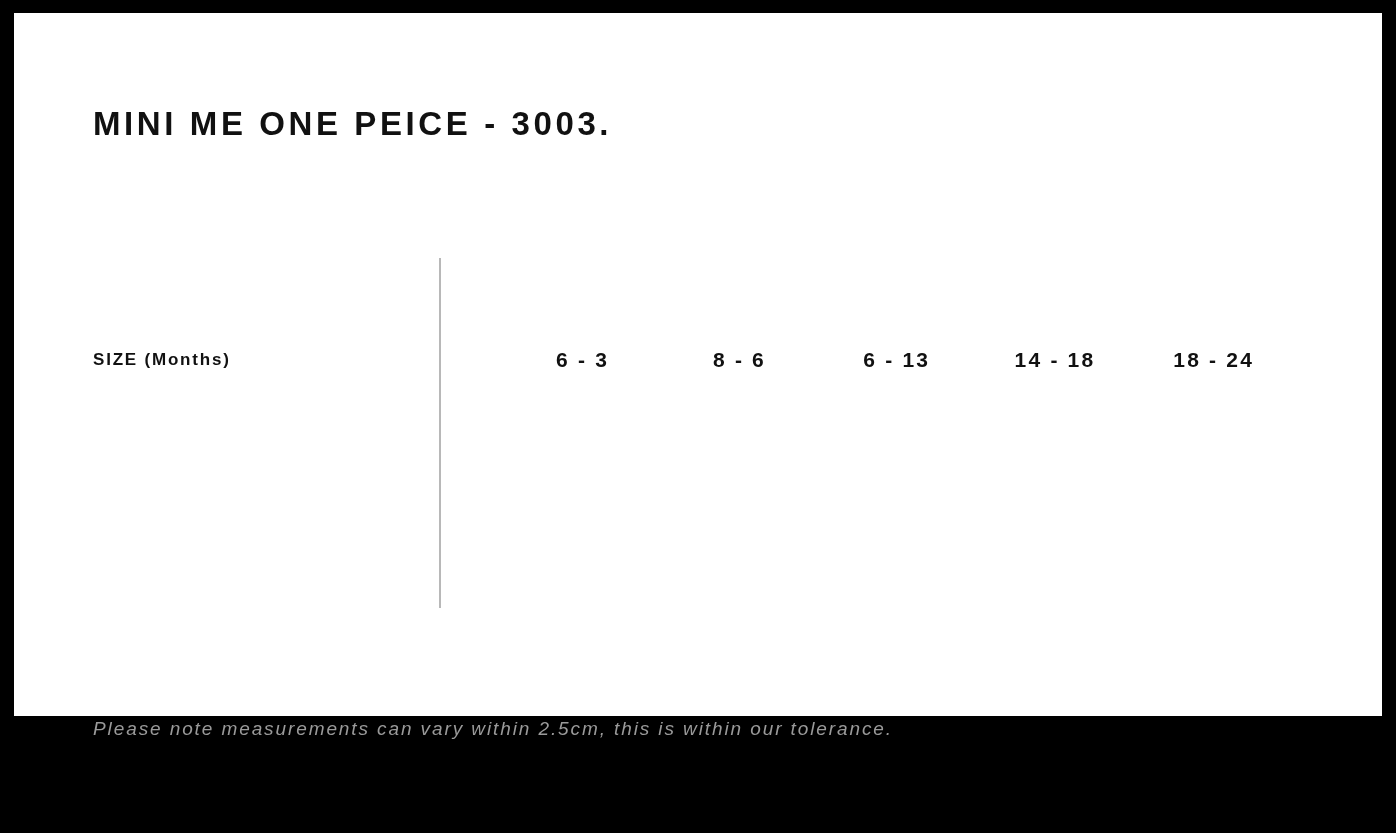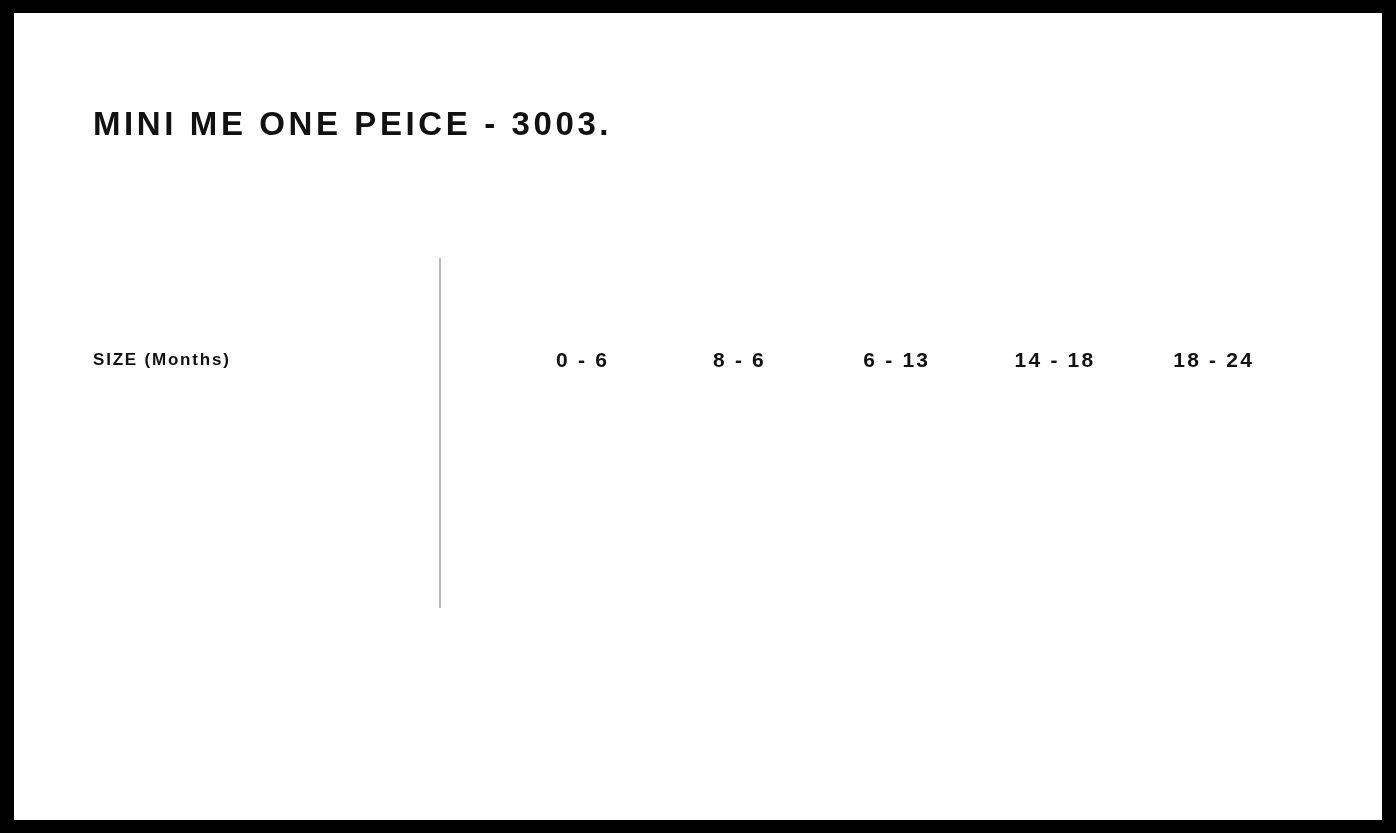--- a/index.html
+++ b/index.html
@@ -11,21 +11,21 @@
     height: 833px;
     background: #000000;
     font-family: "Liberation Sans", sans-serif;
     overflow: hidden;
   }
   .frame {
     position: absolute;
     left: 14px;
     top: 13px;
     width: 1368px;
-    height: 807px;
+    height: 703px;
     background: #ffffff;
     box-sizing: border-box;
   }
   .title {
     position: absolute;
     left: 79px;
     top: 92px;
     font-size: 33px;
     font-weight: bold;
     letter-spacing: 3.6px;
@@ -96,23 +96,24 @@
 <div class="frame">
 
   <div class="title">MINI ME ONE PEICE - 3003.</div>
 
   <div class="vrule"></div>
 
   <table class="sizes">
     <tbody>
         <tr class="header">
       <td class="rowlabel">SIZE (Months)</td>
-      <td class="cell">0 - 6</td>
+      <td class="cell">6 - 3</td>
       <td class="cell">8 - 6</td>
       <td class="cell">6 - 13</td>
       <td class="cell">14 - 18</td>
       <td class="cell">18 - 24</td>
     </tr>
   </tbody>
     </table>
 
+  <div class="note">Please note measurements can vary within 2.5cm, this is within our tolerance.</div>
 
 </div>
 
 </body></html>

